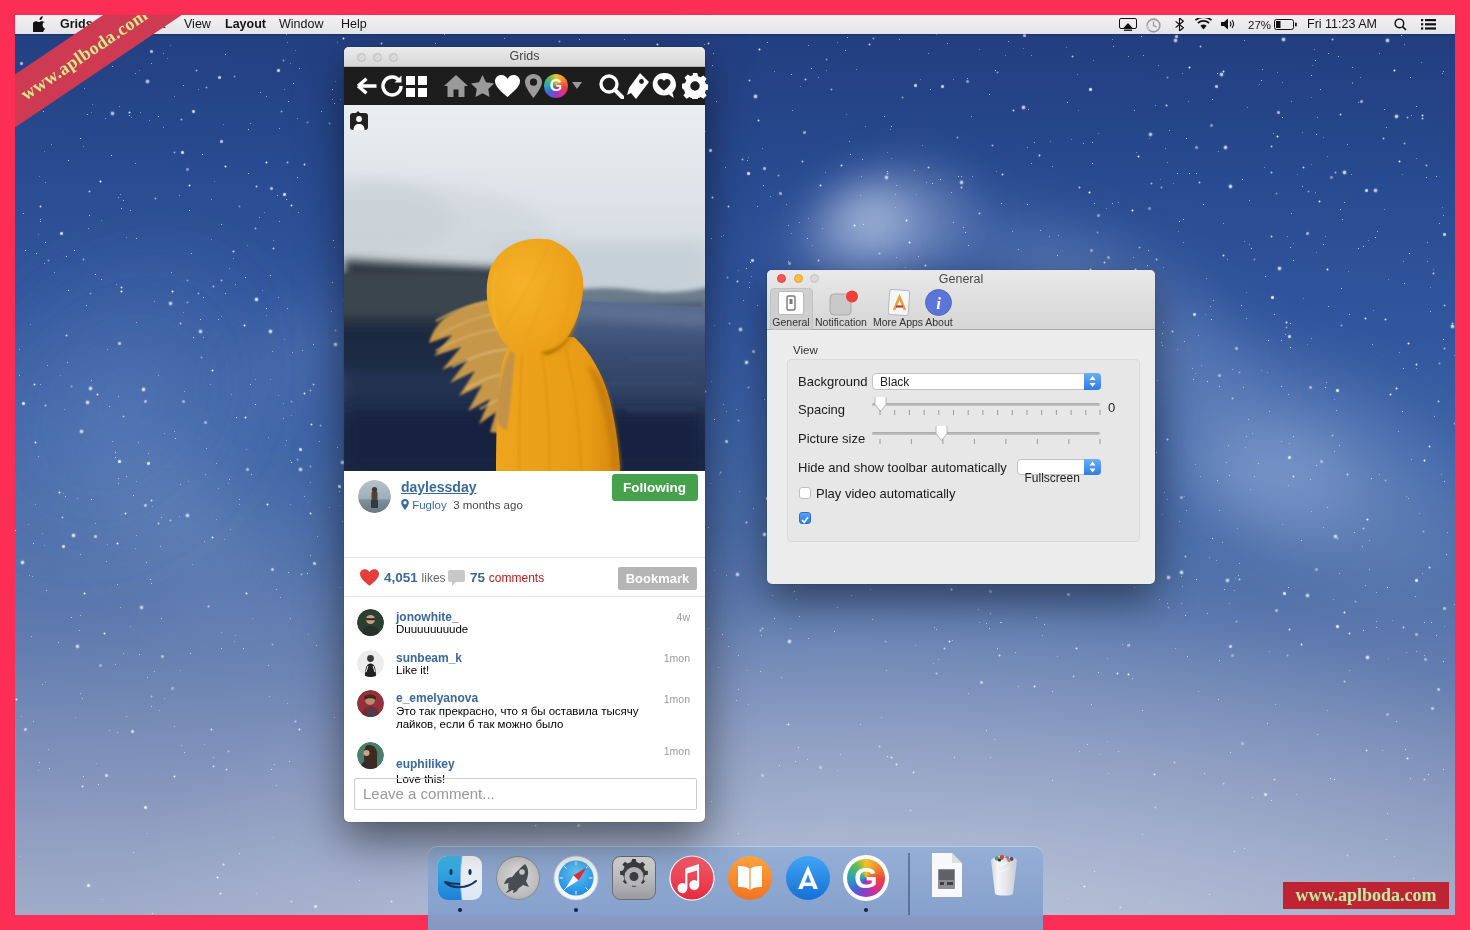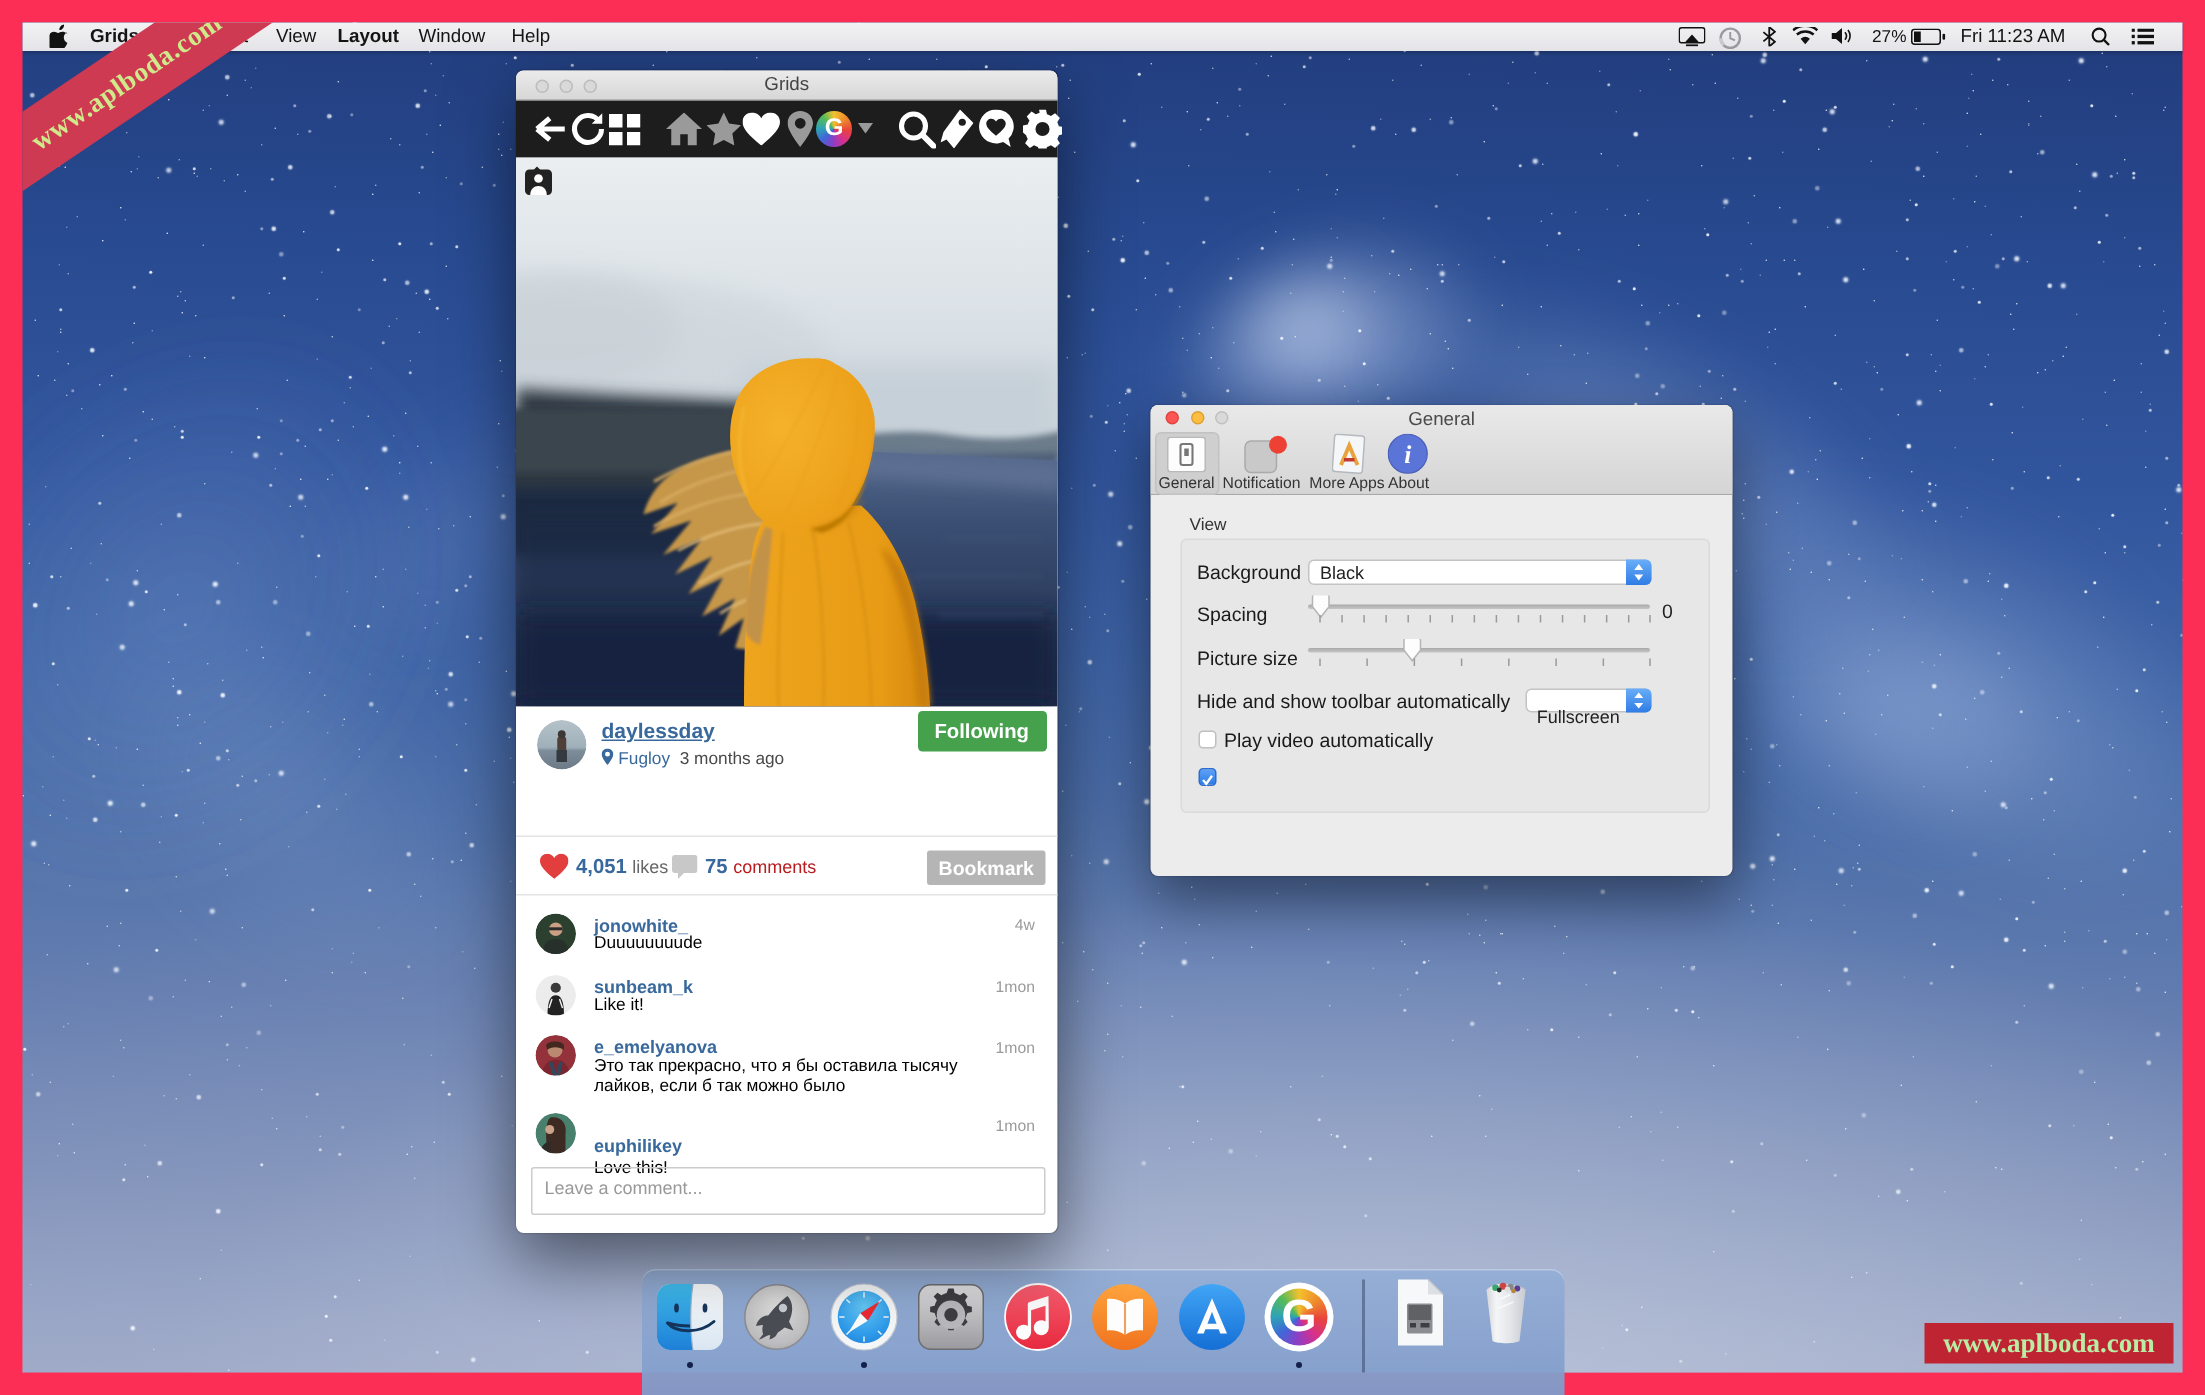--- a/index.html
+++ b/index.html
@@ -2286,21 +2286,21 @@
       <circle cx="13.5" cy="13.5" r="13.5" fill="#49806d"></circle>
       <path d="M10 3 C18 2 21 8 20 14 L20 27 L8 27 C7 18 6 6 10 3z" fill="#3d2a22"></path>
       <circle cx="9.5" cy="11" r="3" fill="#caa38a"></circle>
       <path d="M3 27 C4 21 7 19 10 19 L10 27z" fill="#2e2a28"></path>
     </svg>
   <div style="position:absolute;left:52px;top:696.5px;font-size:12px;font-weight:bold;margin-top:13px;" class="blue">euphilikey</div>
   <div style="position:absolute;left:52px;top:726px;font-size:11.5px;text-align:center;">Love this!</div>
   <div style="position:absolute;right:15px;top:698px;font-size:10.5px;color:#9a9a9a;">1mon</div>
 
   <div style="position:absolute;left:10px;top:731px;width:341px;height:30px;border:1px solid #ccc;border-radius:2px;">
-    <div style="position:absolute;left:8px;top:6px;font-size:12px;color:#999;">Leave a comment...</div>
+    <div style="position:absolute;left:8px;top:6px;font-size:15px;color:#999;">Leave a comment...</div>
   </div>
 </div>
 <style>
   .pwin{position:absolute;left:767px;top:270px;width:388px;height:314px;z-index:31;border-radius:5px;
     background:#ececec;box-shadow:0 16px 40px rgba(0,0,0,.45), 0 0 1px rgba(0,0,0,.45);font-size:13px;color:#222;}
   .phead{position:absolute;left:0;top:0;width:100%;height:60px;border-radius:5px 5px 0 0;
     background:linear-gradient(#e9e9e9,#d5d5d5);border-bottom:1px solid #a9a9a9;box-sizing:border-box;}
   .ptl{position:absolute;top:4px;width:9px;height:9px;border-radius:50%;box-sizing:border-box;}
   .plabel{position:absolute;font-size:10.5px;color:#333;text-align:center;white-space:nowrap;}
   .prow{position:absolute;left:31px;font-size:13px;color:#1a1a1a;}

